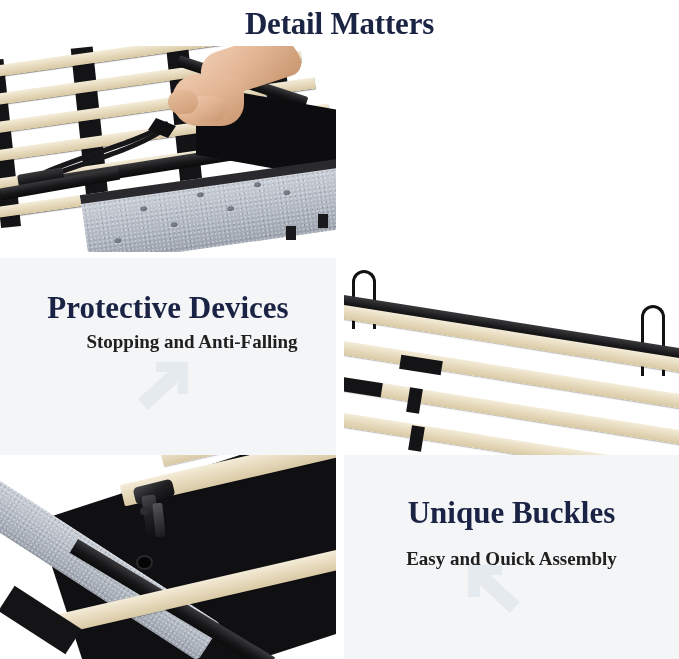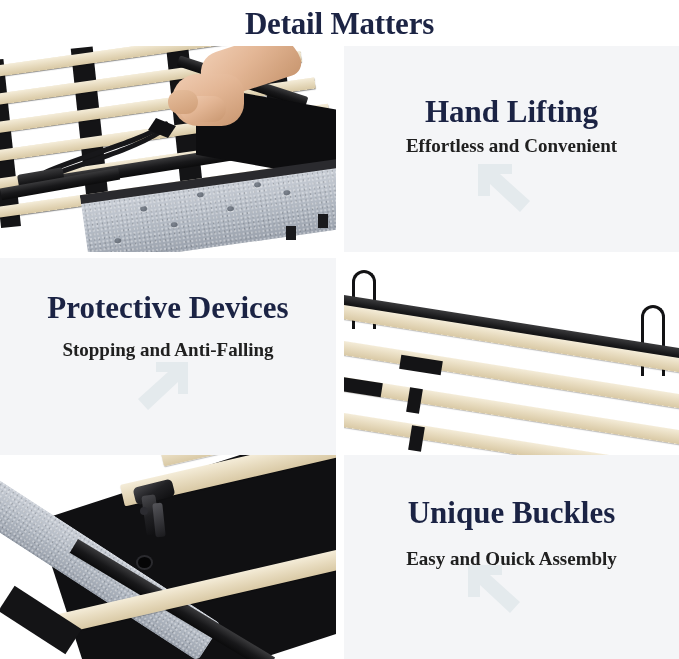--- a/index.html
+++ b/index.html
@@ -83,21 +83,21 @@
     text-align: center;
     font-family: "Liberation Serif", serif;
     font-weight: bold;
     color: #202020;
     line-height: 1.05;
   }
 
   .p-tr .headline { top: 50px;  font-size: 31px; }
   .p-tr .subline  { top: 90px;  font-size: 19px; }
   .p-ml .headline { top: 34px;  font-size: 31px; font-family: Liberation Serif, serif; }
-  .p-ml .subline  { top: 82px;  font-size: 19px; }
+  .p-ml .subline  { top: 74px;  font-size: 19px; padding-left: 24px; }
   .p-br .headline { top: 42px;  font-size: 31px; }
   .p-br .subline  { top: 94px;  font-size: 19px; }
 
   .arrow-wrap {
     position: absolute;
     width: 66px;
     height: 62px;
   }
   .p-tr .arrow-wrap { left: 128px; top: 110px; }
   .p-ml .arrow-wrap { left: 128px; top: 96px; }
@@ -227,29 +227,20 @@
           <div class="tuft" style="left:202px; top:34px;"></div>
           <div class="tuft" style="left:58px;  top:30px;"></div>
           <div class="tuft" style="left:116px; top:24px;"></div>
           <div class="tuft" style="left:174px; top:22px;"></div>
         </div>
         <div class="metal-flat" style="left:286px; top:180px; width:10px; height:14px; background:#1a1a1d;"></div>
         <div class="metal-flat" style="left:318px; top:168px; width:10px; height:14px; background:#1a1a1d;"></div>
       </div>
     </div>
 
-    <div class="panel p-tr text-panel">
-      <div class="headline">Hand Lifting</div>
-      <div class="subline">Effortless and Convenient</div>
-      <div class="arrow-wrap">
-        <svg viewBox="0 0 66 62" aria-hidden="true">
-          <path d="M6 8 L6 40 L18 40 L18 28 L48 56 L58 45 L28 18 L40 18 L40 8 Z" fill="#e4eaed"></path>
-        </svg>
-      </div>
-    </div>
 
     <div class="panel p-ml text-panel">
       <div class="headline">Protective Devices</div>
       <div class="subline">Stopping and Anti-Falling</div>
       <div class="arrow-wrap">
         <svg viewBox="0 0 66 62" aria-hidden="true">
           <path d="M60 8 L28 8 L28 18 L40 18 L10 45 L20 56 L50 28 L50 40 L60 40 Z" fill="#e4eaed"></path>
         </svg>
       </div>
     </div>

